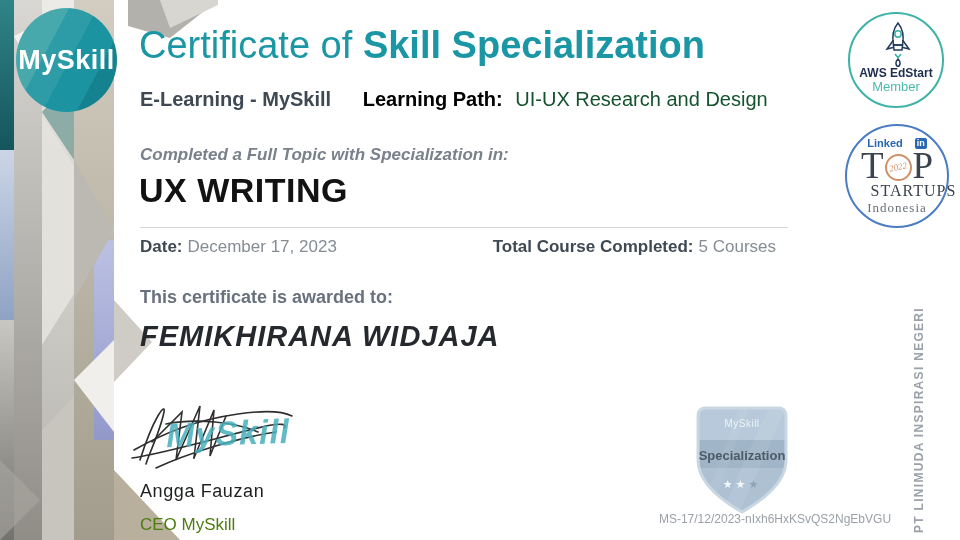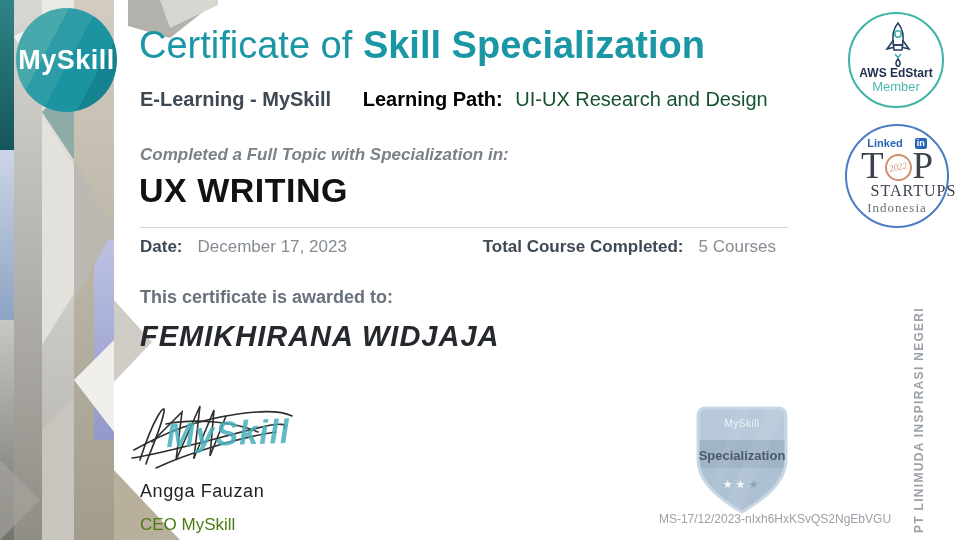--- a/index.html
+++ b/index.html
@@ -26,21 +26,21 @@
   .title .t-bold { font-weight:700; }
   .subtitle { position:absolute; left:140px; top:88px; font-size:20px; white-space:nowrap; }
   .subtitle .org { font-weight:700; color:#3e4954; }
   .subtitle .lp-label { font-weight:700; color:#000000; margin-left:26px; }
   .subtitle .lp-value { color:#14532d; margin-left:7px;margin-top:23px; }
   .intro { position:absolute; left:140px; top:145px; font-size:17px; font-weight:700; font-style:italic; color:#7a818b; }
   .topic { position:absolute; left:139px; top:171px; font-size:34px; font-weight:800; color:#121212; letter-spacing:0.5px; }
   .divider { position:absolute; left:140px; top:227px; width:648px; height:0; border-top:1px solid #d8d8d8; }
   .meta-row { position:absolute; left:140px; top:237px; width:636px; display:flex; justify-content:space-between; font-size:17px; white-space:nowrap; }
   .meta-row .label { font-weight:700; color:#3e4954; }
-  .meta-row .value { color:#858c94; margin-left:15px; }
+  .meta-row .value { color:#858c94; margin-left:5px; }
   .awarded { position:absolute; left:140px; top:287px; font-size:18px; font-weight:700; color:#68717d; }
   .name { position:absolute; left:140px; top:320px; font-size:29px; font-weight:800; font-style:italic; color:#25292e; letter-spacing:1px; }
   
   .sig-block { position:absolute; left:126px; top:398px; width:180px; height:80px; }
   .sig-watermark {
     position:absolute; left:40px; top:16px; font-size:34px; font-weight:700; font-style:italic;
     color:#48b0bd; opacity:0.85; transform:rotate(-2deg); letter-spacing:1px;
   }
   .signer { position:absolute; left:140px; top:481px; font-size:18px; color:#1d1f21; letter-spacing:0.6px; }
   .signer-title { position:absolute; left:140px; top:515px; font-size:17px; color:#4d7c0f; }

